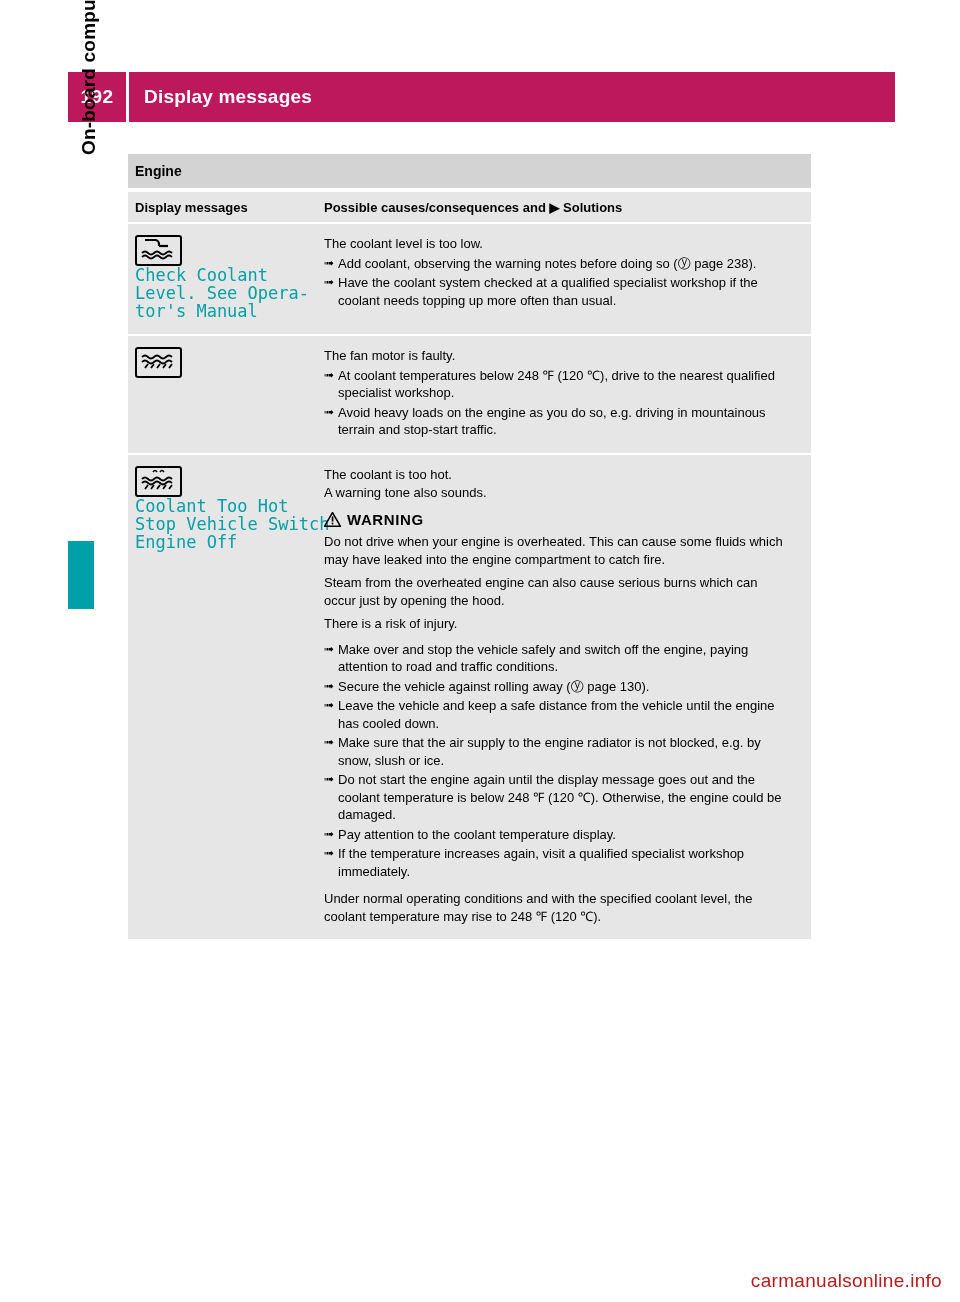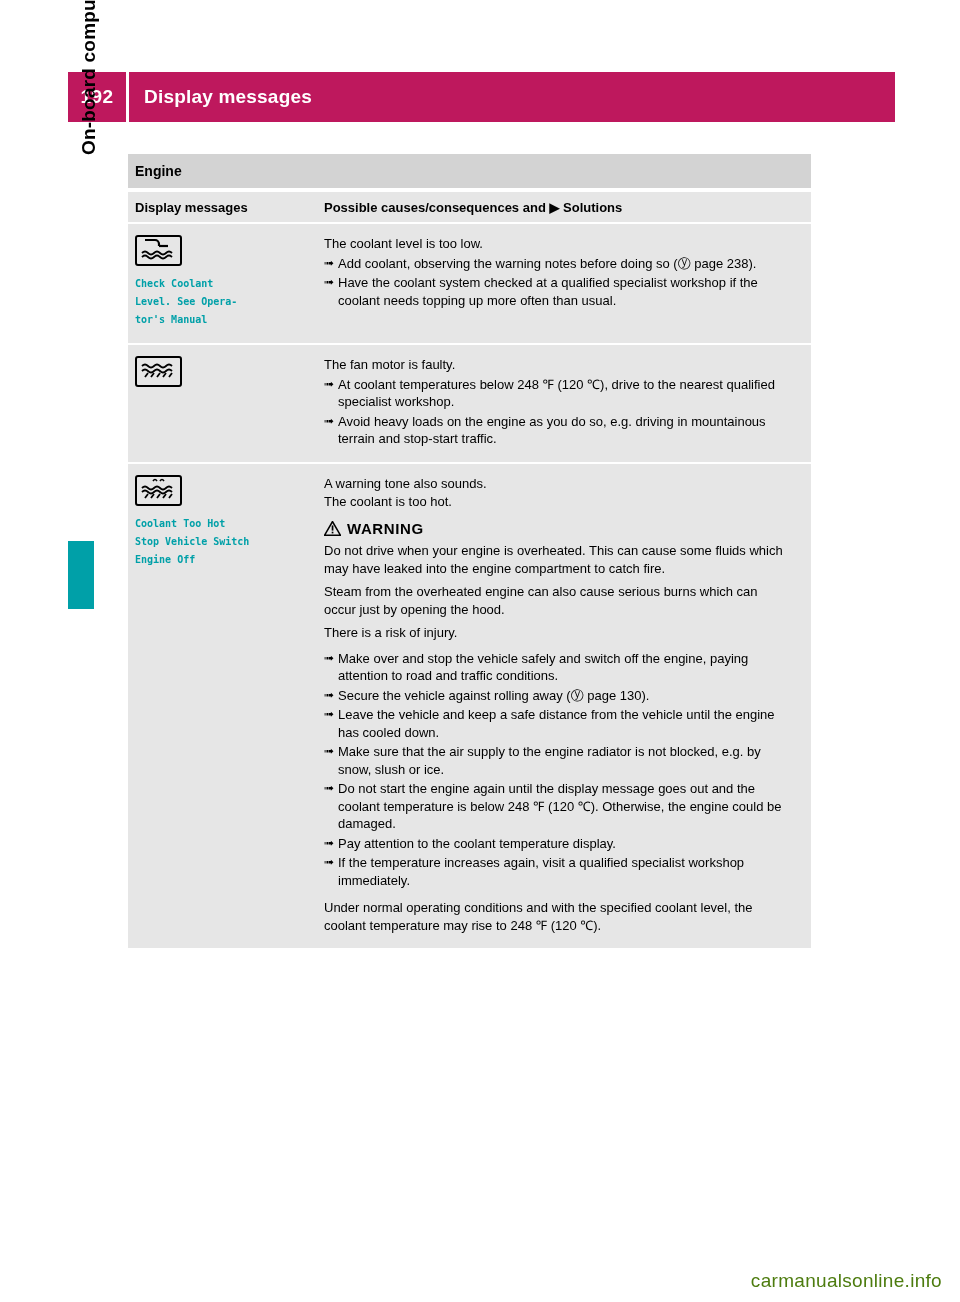--- a/index.html
+++ b/index.html
@@ -127,27 +127,25 @@
     padding: 11px 7px 14px 7px;
   }
   .cell-right {
     flex: 1;
     box-sizing: border-box;
     padding: 11px 22px 14px 6px;
     font-size: 13px;
     line-height: 17.5px;
   }
   .msg-text {
-    margin-top: 9px;
     font-family: "DejaVu Sans Mono", monospace;
-    font-size: 10px;
+    font-size: 17px;
     line-height: 18px;
     color: #00a0a8;
     white-space: pre;
-    font-weight: bold;
   }
 
   
   .icon-box {
     width: 47px;
     height: 31px;
     border: 2px solid #000000;
     border-radius: 3px;
     position: relative;
     box-sizing: border-box;
@@ -190,21 +188,21 @@
   }
   .spacer-6 { height: 6px; }
   .spacer-10 { height: 10px; }
 
   
   .watermark {
     position: absolute;
     right: 18px;
     bottom: 10px;
     font-size: 19px;
-    color: #4d7c0f;
+    color: #b91c1c;
     letter-spacing: 0.3px;
   }
 </style>
 </head>
 <body>
 
 <div class="header">
   <div class="page-number">192</div>
   <div class="header-divider"></div>
   <div class="header-title">Display messages</div>
@@ -284,22 +282,22 @@
           <path d="M5 11 q3 -3 6 0 t6 0 t6 0 t6 0 t6 0" stroke="#000" stroke-width="1.8" fill="none"></path>
           <path d="M5 15 q3 -3 6 0 t6 0 t6 0 t6 0 t6 0" stroke="#000" stroke-width="1.8" fill="none"></path>
           <path d="M8 21 l3 -4 M14 21 l3 -4 M20 21 l3 -4 M26 21 l3 -4 M32 21 l3 -4" stroke="#000" stroke-width="1.8" fill="none"></path>
         </svg>
       </div>
       <div class="msg-text">Coolant Too Hot
 Stop Vehicle Switch
 Engine Off</div>
     </div>
     <div class="cell-right">
+      <div class="para">The coolant is too hot.</div>
       <div class="para">A warning tone also sounds.</div>
-      <div class="para">The coolant is too hot.</div>
 
       <div class="warning-head">
         <div class="warn-tri">
           <svg width="17" height="15" viewBox="0 0 17 15">
             <path d="M8.5 0.6 L16.4 14.2 L0.6 14.2 Z" fill="none" stroke="#000" stroke-width="1.6"></path>
             <rect x="7.7" y="4.4" width="1.7" height="5.2" fill="#000"></rect>
             <rect x="7.7" y="10.7" width="1.7" height="1.7" fill="#000"></rect>
           </svg>
         </div>
         <div class="warn-label">WARNING</div>

